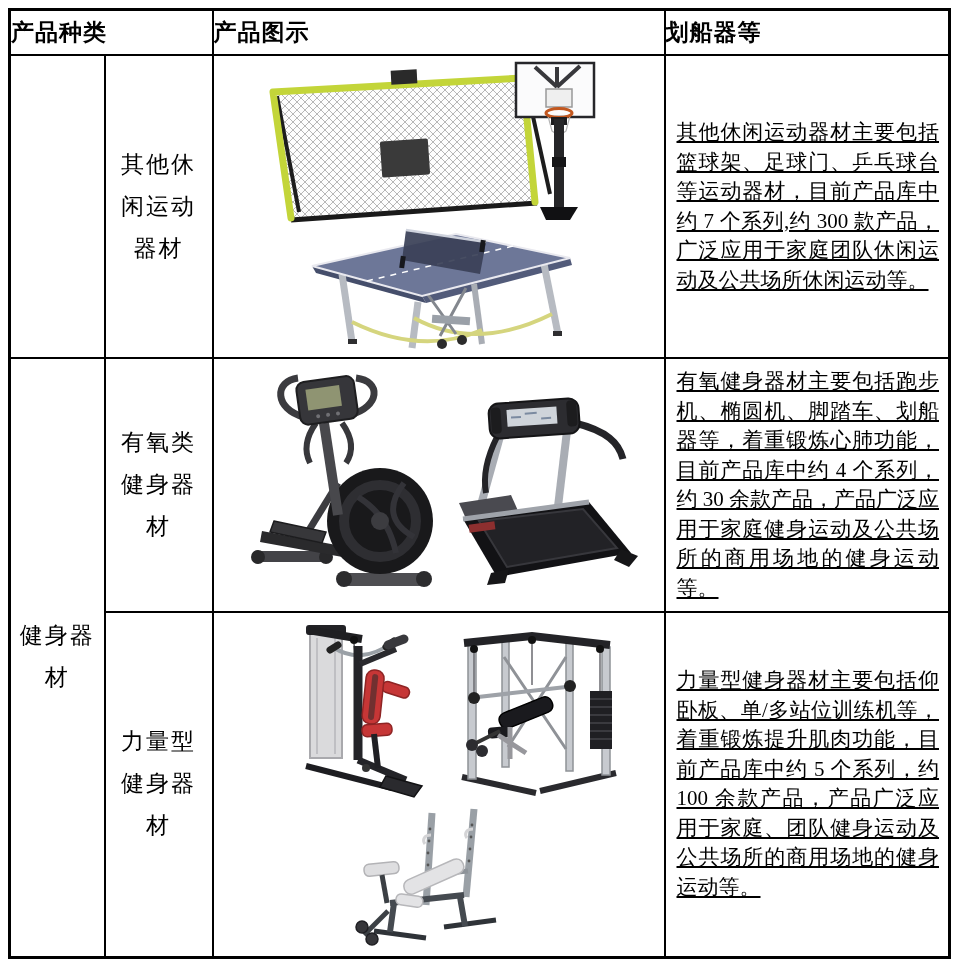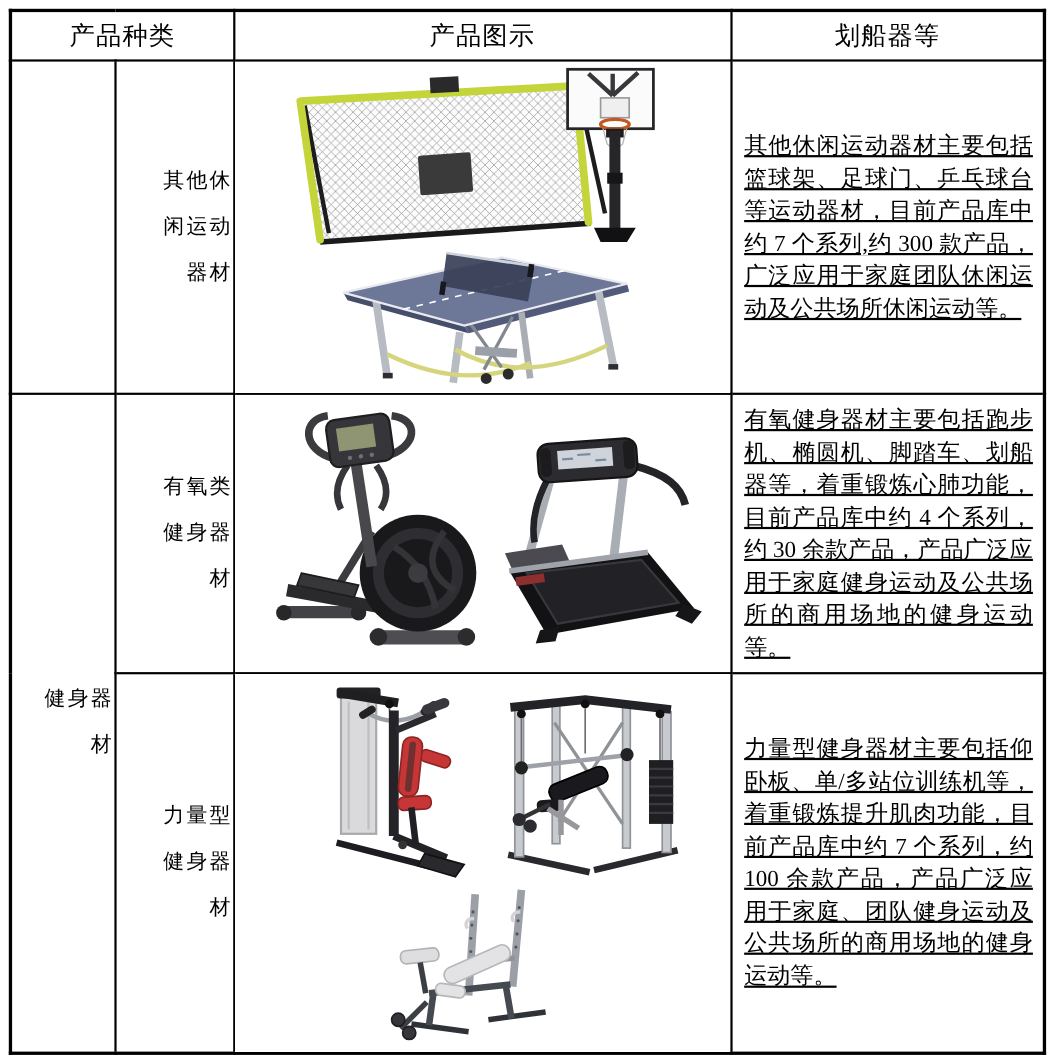--- a/index.html
+++ b/index.html
@@ -1,20 +1,20 @@
 <!DOCTYPE html>
 <html><head>
 <meta charset="utf-8">
 <style>
   html,body{margin:0;padding:0;background:#ffffff;}
   body{width:956px;height:960px;position:relative;font-family:"Liberation Serif","DejaVu Serif",serif;color:#000;}
   table.product-table{border-collapse:collapse;table-layout:fixed;position:absolute;left:8px;top:8px;width:940px;height:940px;border:3px solid #000;}
   .product-table td,.product-table th{border:2px solid #000;padding:0;vertical-align:middle;overflow:hidden;}
-  .product-table th{font-family:"Liberation Sans","DejaVu Sans",sans-serif;font-weight:normal;font-size:23px;text-align:center;height:43px;letter-spacing:1px;}
-  td.cat-cell{font-size:19px;text-align:right;white-space:pre-line;line-height:42px;letter-spacing:2px;}
+  .product-table th{font-family:"Liberation Sans","DejaVu Sans",sans-serif;font-weight:bold;font-size:23px;text-align:left;height:43px;letter-spacing:1px;}
+  td.cat-cell{font-size:23px;text-align:center;white-space:pre-line;line-height:42px;letter-spacing:2px;}
   td.desc-cell{font-size:21px;line-height:29.5px;text-align:justify;padding:8px 9px 8px 11px;text-decoration:underline;}
   td.desc-cell .desc-inner{display:block;}
   td.img-cell{position:relative;background:#fff;}
   .ph{position:absolute;}
   svg{display:block;}
 </style>
 </head>
 <body>
 
 <table class="product-table">
@@ -248,17 +248,17 @@
         <g transform="rotate(-6 47 70)">
               <rect x="30" y="64" width="35" height="12" rx="5" fill="#dedee0" stroke="#b3b3b6" stroke-width="1.5"></rect>
             </g>
         <path d="M48,76 L53,104" stroke="#3b3f44" stroke-width="5"></path>
         <path d="M54,112 L30,136" stroke="#3c4045" stroke-width="5"></path>
         <circle cx="28" cy="128" r="6" fill="#36363a" stroke="#1f1f23" stroke-width="1.5"></circle>
         <circle cx="38" cy="140" r="6" fill="#36363a" stroke="#1f1f23" stroke-width="1.5"></circle>
       </svg>
     </td>
     <td class="desc-cell">
-          <span class="desc-inner">力量型健身器材主要包括仰卧板、单/多站位训练机等，着重锻炼提升肌肉功能，目前产品库中约 7 个系列，约 100 余款产品，产品广泛应用于家庭、团队健身运动及公共场所的商用场地的健身运动等。</span>
+          <span class="desc-inner">力量型健身器材主要包括仰卧板、单/多站位训练机等，着重锻炼提升肌肉功能，目前产品库中约 5 个系列，约 100 余款产品，产品广泛应用于家庭、团队健身运动及公共场所的商用场地的健身运动等。</span>
         </td>
   </tr>
 </tbody>
   </table>
 
 </body></html>

